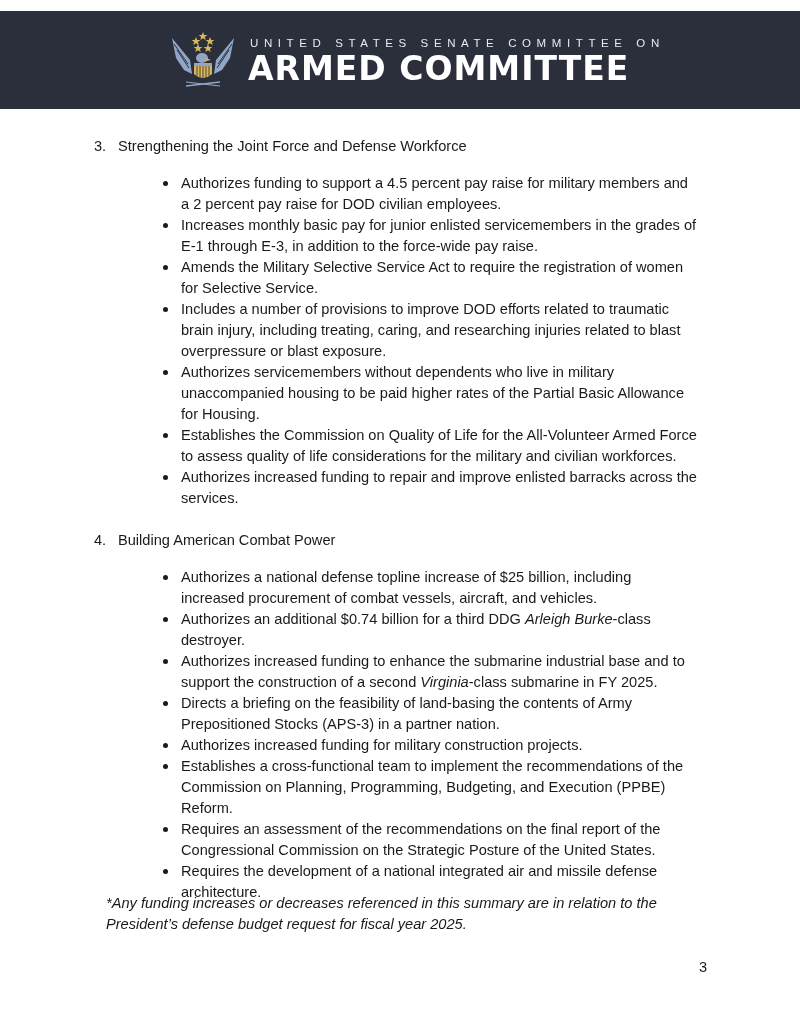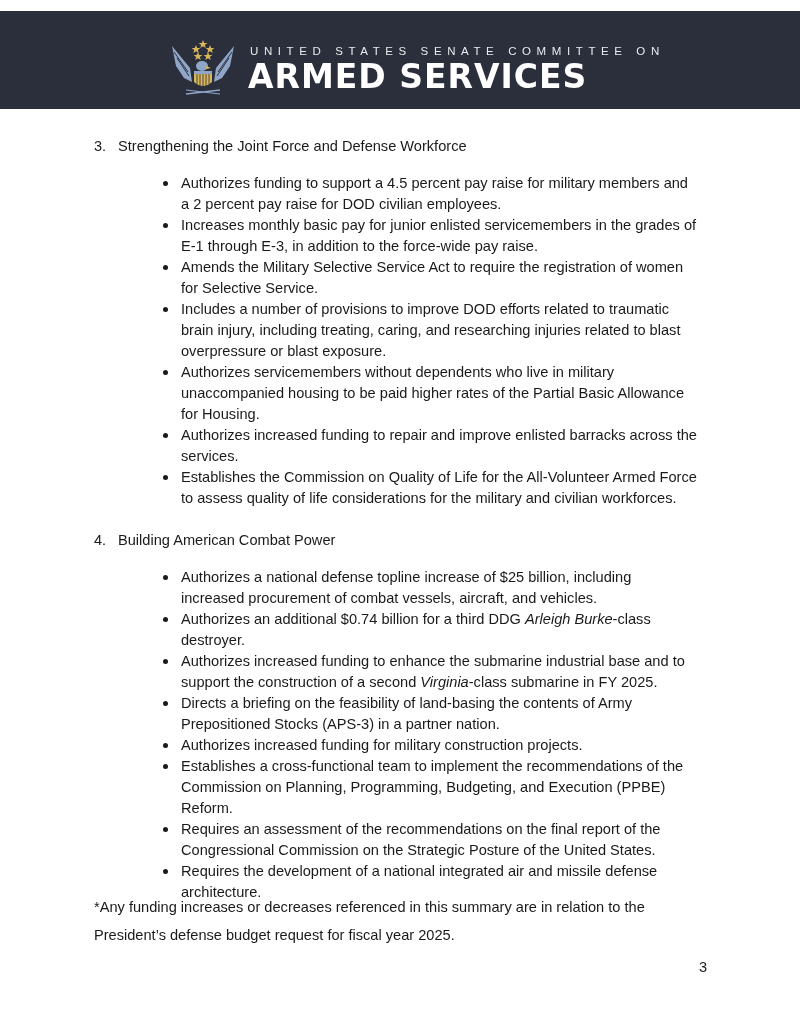--- a/index.html
+++ b/index.html
@@ -6,21 +6,21 @@
   body {
     width: 800px; height: 1035px; position: relative; overflow: hidden;
     font-family: "Liberation Sans", "DejaVu Sans", sans-serif;
     color: #1a1a1a;
   }
   .banner {
     position: absolute; left: 0; top: 11px; width: 800px; height: 98px;
     background: #2a2f3b;
   }
   .banner-inner {
-    position: absolute; left: 168px; top: 20px; height: 60px; display: flex; align-items: center; margin-top: 8px;
+    position: absolute; left: 168px; top: 20px; height: 60px; display: flex; align-items: center;
   }
   .seal { width: 70px; height: 62px; margin-right: 10px; }
   .banner-text { display: flex; flex-direction: column; }
   .banner-sub {
     color: #e8eaee; font-size: 11.5px; letter-spacing: 5.6px; font-weight: normal;
     line-height: 14px; margin-left: 2px;
   }
   .banner-title {
     color: #ffffff; font-size: 33px; font-weight: bold; letter-spacing: 1px;
     line-height: 34px; margin-top: 2px;
@@ -33,22 +33,22 @@
   .section { margin-bottom: 21px; }
   .section-head { display: flex; }
   .section-num { width: 24px; }
   .bullets { list-style: none; margin: 16px; padding: 0 0 0 53px; }
   .bullets li { position: relative; padding-left: 18px; }
   .bullets li .dot {
     position: absolute; left: 0; top: 8px; width: 5px; height: 5px; border-radius: 50%;
     background: #1a1a1a;
   }
   .note {
-    position: absolute; left: 94px; top: 893px; width: 620px;
-    font-size: 14.6px; line-height: 28px;
+    position: absolute; left: 106px; top: 893px; width: 620px;
+    font-size: 14.6px; line-height: 21px; font-style: italic;
   }
   .page-num {
     position: absolute; left: 699px; top: 959px; font-size: 14.6px;
   }
   em { font-style: italic; }
 </style>
 </head>
 <body>
 
 <div class="banner">
@@ -73,40 +73,40 @@
 
       <path d="M26 33 L44 33 L44 44 Q35 52 26 44 Z" fill="#d9b65a"></path>
       <rect x="26" y="33" width="18" height="3" fill="#8fa6c8"></rect>
       <path d="M29 36 V46 M32 36 V48 M35 36 V49 M38 36 V48 M41 36 V46" stroke="#2a2f3b" stroke-width="0.8"></path>
 
       <path d="M18 56 L52 52" stroke="#8fa6c8" stroke-width="1.6"></path>
       <path d="M18 52 L52 56" stroke="#8fa6c8" stroke-width="1.2"></path>
     </svg>
     <div class="banner-text">
       <span class="banner-sub">UNITED STATES SENATE COMMITTEE ON</span>
-      <span class="banner-title">ARMED SERVICES</span>
+      <span class="banner-title">ARMED COMMITTEE</span>
     </div>
   </div>
 </div>
 
 <div class="content">
 
   <div class="section">
     <div class="section-head">
       <span class="section-num">3.</span>
       <span>Strengthening the Joint Force and Defense Workforce</span>
     </div>
     <ul class="bullets">
       <li><span class="dot"></span><span>Authorizes funding to support a 4.5 percent pay raise for military members and a 2 percent pay raise for DOD civilian employees.</span></li>
       <li><span class="dot"></span><span>Increases monthly basic pay for junior enlisted servicemembers in the grades of E-1 through E-3, in addition to the force-wide pay raise.</span></li>
       <li><span class="dot"></span><span>Amends the Military Selective Service Act to require the registration of women for Selective Service.</span></li>
       <li><span class="dot"></span><span>Includes a number of provisions to improve DOD efforts related to traumatic brain injury, including treating, caring, and researching injuries related to blast overpressure or blast exposure.</span></li>
       <li><span class="dot"></span><span>Authorizes servicemembers without dependents who live in military unaccompanied housing to be paid higher rates of the Partial Basic Allowance for Housing.</span></li>
+      <li><span class="dot"></span><span>Establishes the Commission on Quality of Life for the All-Volunteer Armed Force to assess quality of life considerations for the military and civilian workforces.</span></li>
       <li><span class="dot"></span><span>Authorizes increased funding to repair and improve enlisted barracks across the services.</span></li>
-      <li><span class="dot"></span><span>Establishes the Commission on Quality of Life for the All-Volunteer Armed Force to assess quality of life considerations for the military and civilian workforces.</span></li>
     </ul>
   </div>
 
   <div class="section">
     <div class="section-head">
       <span class="section-num">4.</span>
       <span>Building American Combat Power</span>
     </div>
     <ul class="bullets">
       <li><span class="dot"></span><span>Authorizes a national defense topline increase of $25 billion, including increased procurement of combat vessels, aircraft, and vehicles.</span></li>

